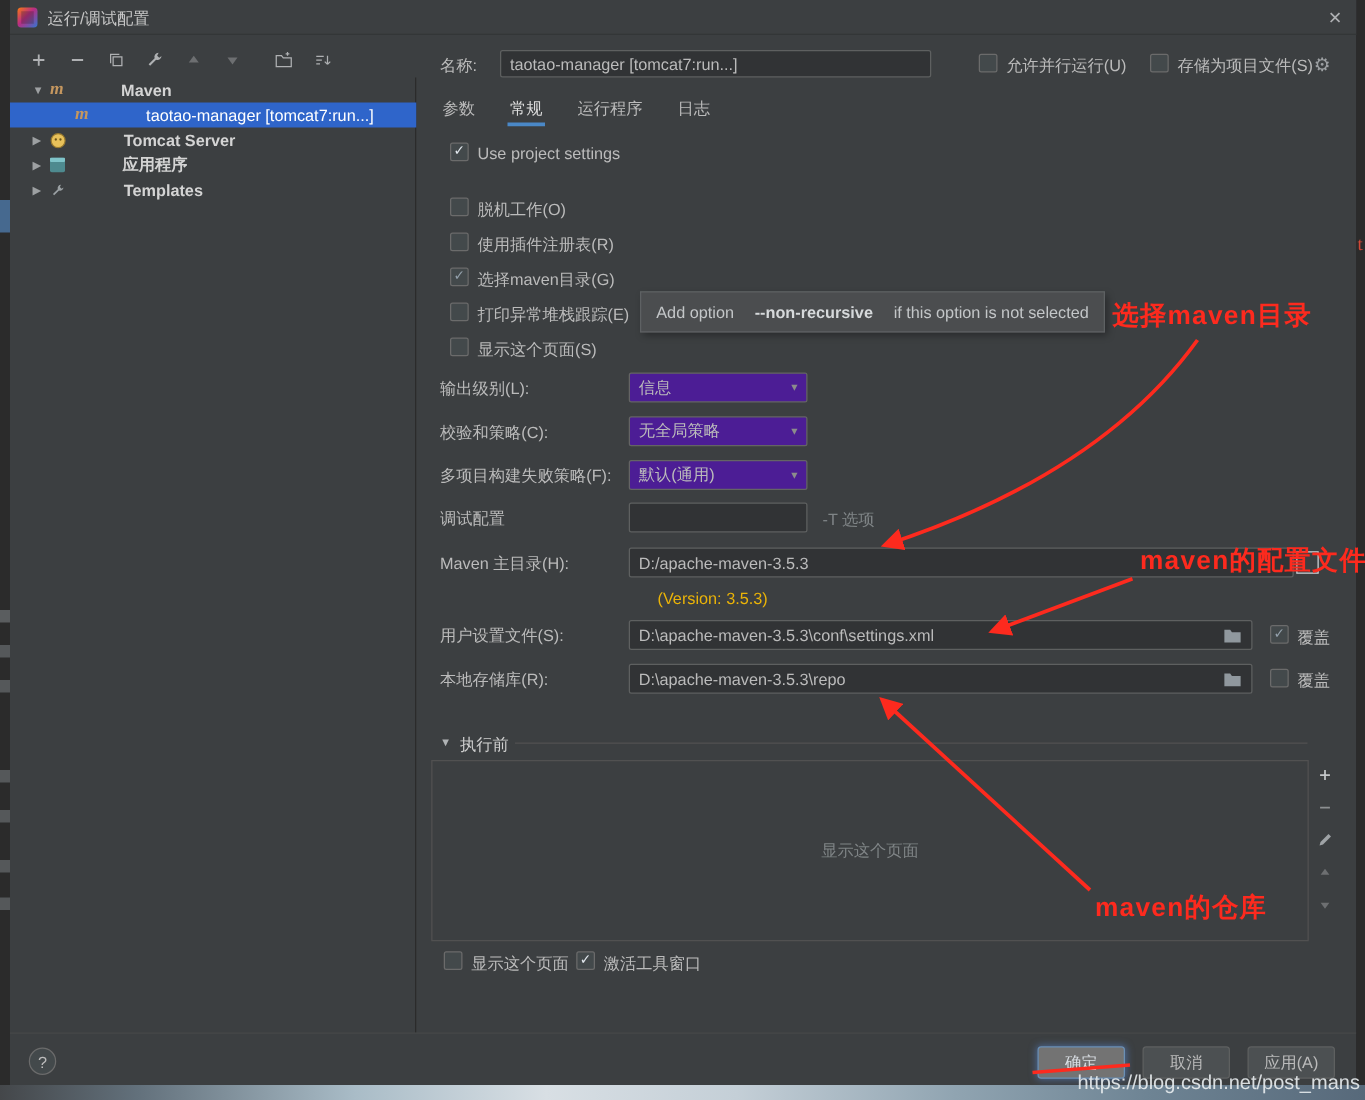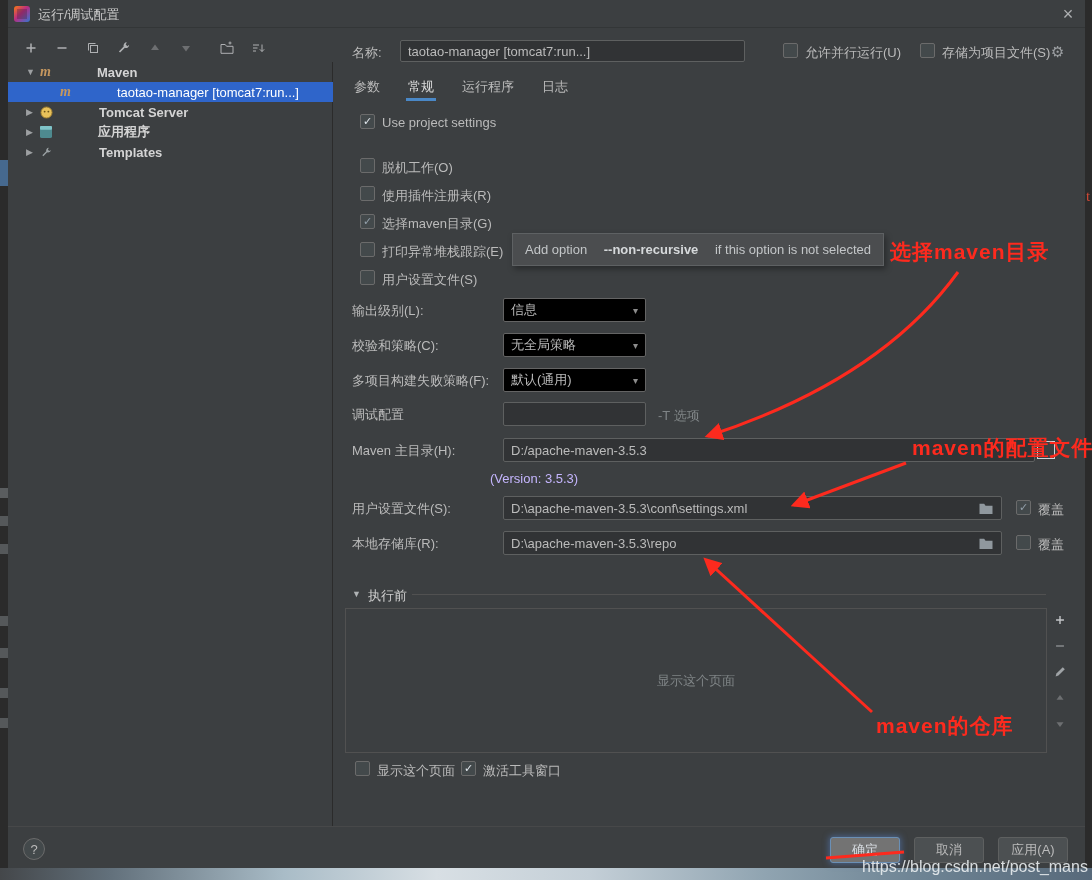--- a/index.html
+++ b/index.html
@@ -39,21 +39,21 @@
   .tree-row.child .ticon{margin-left:52px;}
   .ticon{margin-left:2px;margin-right:6px;display:flex;align-items:center;flex:0 0 auto;}
   .m-glyph{font-family:"Liberation Serif",serif;font-style:italic;font-weight:bold;color:#c5975f;font-size:14px;line-height:1;}
   .tlabel{color:#d4d4d4;font-weight:bold;white-space:nowrap;padding-left:40px;}
   .tree-row.selected .tlabel{color:#ffffff;font-weight:normal;}
 
   
   .flabel{position:absolute;white-space:nowrap;color:#bbbbbb;z-index:8;}
   .tfield{position:absolute;background:#313335;border:1px solid #5e6060;border-radius:2px;
     display:flex;align-items:center;padding:0 7px;color:#bbbbbb;white-space:nowrap;overflow:hidden;z-index:8;}
-  .combo{position:absolute;height:24px;background:#000000;border:1px solid #646464;border-radius:2px;
+  .combo{position:absolute;height:24px;background:#4c1d95;border:1px solid #646464;border-radius:2px;
     display:flex;align-items:center;padding:0 7px;color:#bbbbbb;z-index:8;}
   .combo-arrow{margin-left:auto;color:#8c8c8c;font-size:10px;}
   .cb{position:absolute;display:flex;align-items:flex-start;gap:7px;z-index:8;}
   .cb-box{width:15px;height:15px;flex:0 0 auto;border:1px solid #6b6b6b;border-radius:2px;background:#43494b;
     display:flex;align-items:center;justify-content:center;font-size:11px;line-height:1;color:#e2e8ee;}
   .cb-box.dim{color:#93a0ab;}
   .cb-label{white-space:nowrap;margin-top:1px;}
   .hint{position:absolute;color:#7f8486;z-index:8;white-space:nowrap;}
 
   
@@ -77,21 +77,21 @@
   
   .footer-sep{position:absolute;left:8px;top:826px;width:1077px;height:1px;background:#515151;opacity:.5;z-index:8;}
   .help-btn{position:absolute;left:23px;top:838px;width:22px;height:22px;border-radius:50%;border:1px solid #6b6b6b;
     background:#43494b;display:flex;align-items:center;justify-content:center;color:#bbbbbb;z-index:8;}
   .btn{position:absolute;top:837px;width:70px;height:26px;border-radius:3px;background:#4c5052;border:1px solid #5e6060;
     display:flex;align-items:center;justify-content:center;color:#bbbbbb;z-index:8;white-space:nowrap;}
   .btn.primary{background:#737373;border-color:#6a8fb5;box-shadow:0 0 6px 1px rgba(88,132,200,.55);color:#d8dde2;}
 
   .ghost-box{position:absolute;left:1037px;top:441px;width:18px;height:18px;border:1px solid #ced3d8;z-index:21;}
 
-  .version-note{position:absolute;left:490px;top:471px;color:#c4b5fd;z-index:8;}
+  .version-note{position:absolute;left:526px;top:471px;color:#eab308;z-index:8;}
   .folder-btn{margin-left:auto;display:flex;align-items:center;}
 
   
   .anno-svg{position:absolute;left:0;top:0;z-index:55;pointer-events:none;}
   .anno{position:absolute;color:#fd2a1e;font-size:21px;font-weight:bold;letter-spacing:1px;z-index:60;white-space:nowrap;pointer-events:none;}
   .watermark{position:absolute;left:862px;top:858px;color:rgba(233,237,240,.9);font-size:16px;z-index:62;white-space:nowrap;pointer-events:none;}
 
   svg{display:block;}
 </style>
 </head>
@@ -250,21 +250,21 @@
   <span class="cb" style="left:360px;top:214px;">
     <span class="cb-box checked dim">✓</span>
     <span class="cb-label">选择maven目录(G)</span>
   </span>
   <span class="cb" style="left:360px;top:242px;">
     <span class="cb-box"></span>
     <span class="cb-label">打印异常堆栈跟踪(E)</span>
   </span>
   <span class="cb" style="left:360px;top:270px;">
     <span class="cb-box"></span>
-    <span class="cb-label">用户设置文件(S)</span>
+    <span class="cb-label">显示这个页面(S)</span>
   </span>
 
   <div class="tooltip">
     <span>Add option </span>
       <b>--non-recursive</b>
       <span> if this option is not selected</span>
   </div>
 
   <div class="flabel" style="left:352px;top:302px;">输出级别(L):</div>
   <div class="combo" style="left:503px;top:298px;width:143px;">

